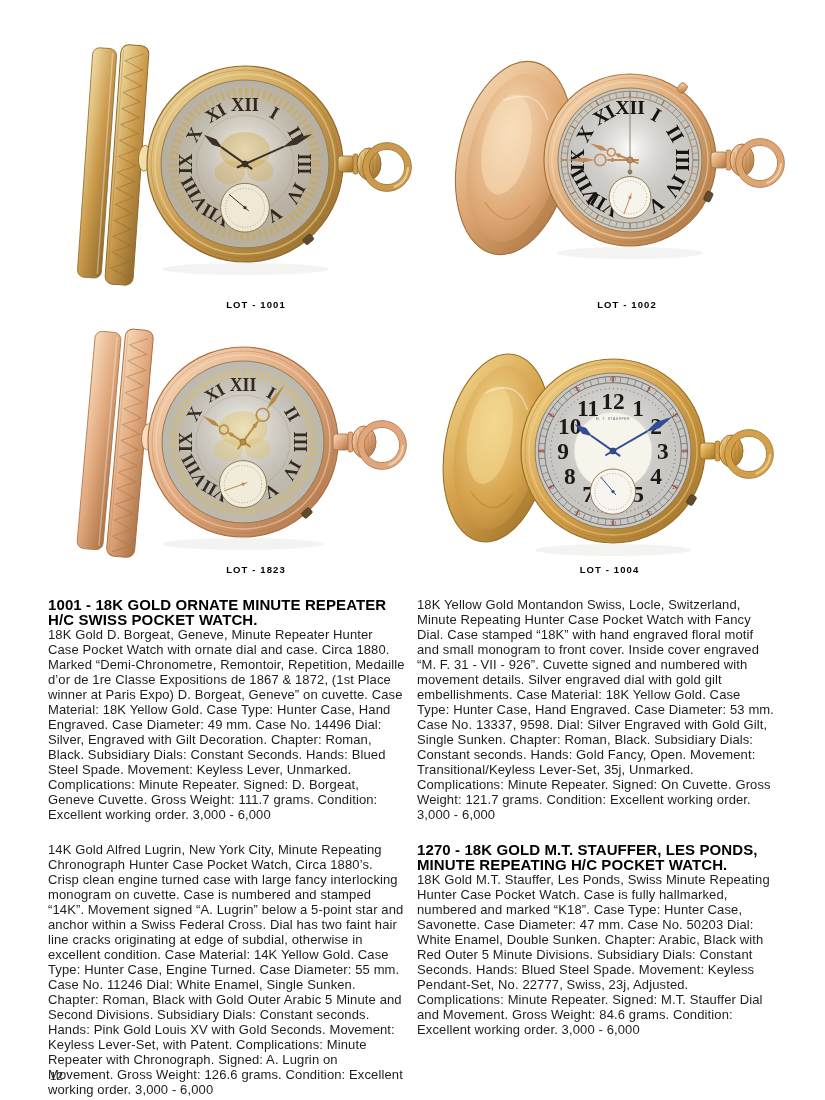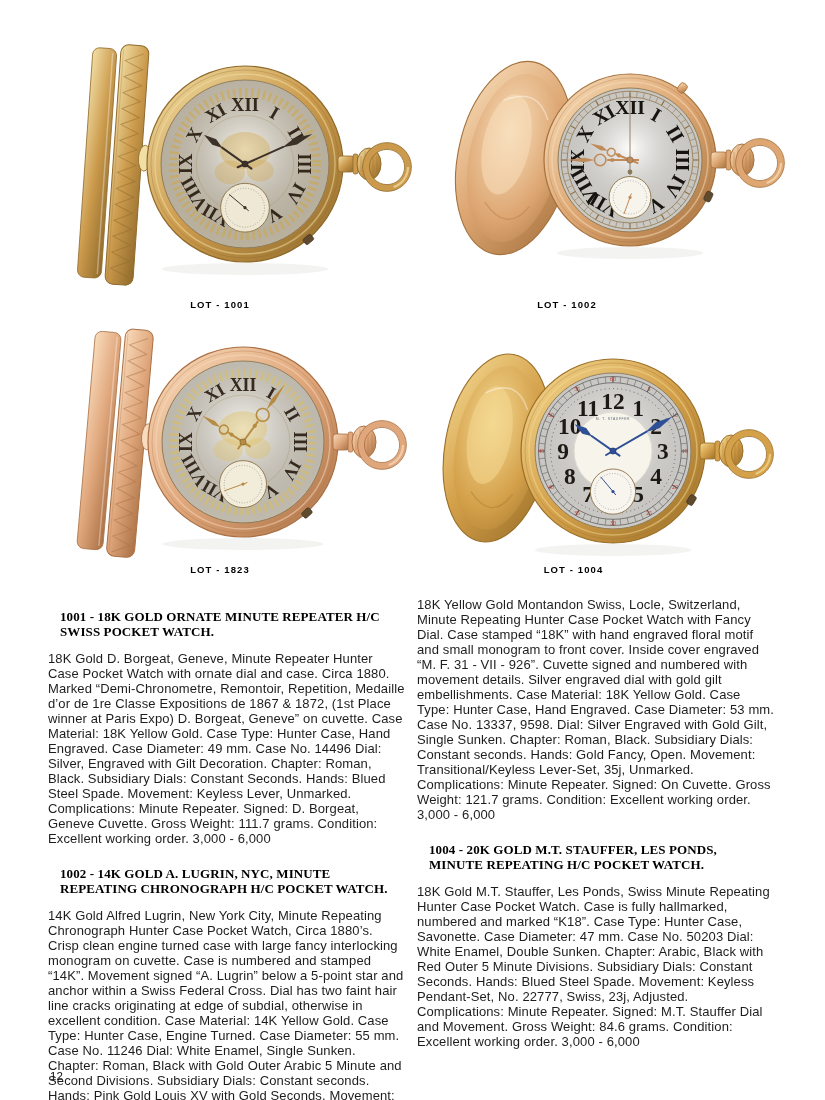--- a/index.html
+++ b/index.html
@@ -8,32 +8,32 @@
     font-family:"Liberation Sans","DejaVu Sans",sans-serif;color:#1b1b1b;overflow:hidden;
   }
   figure.photo{position:absolute;margin:0;padding:0;}
   figure.photo svg{display:block;width:100%;height:100%;}
   .p1{left:55px;top:30px;width:360px;height:258px;}
   .p2{left:430px;top:30px;width:360px;height:258px;}
   .p3{left:58px;top:316px;width:352px;height:245px;}
   .p4{left:423px;top:336px;width:357px;height:228px;}
   .caption{
     position:absolute;transform:translateX(-50%);
-    font-size:9.5px;font-weight:700;letter-spacing:1.1px;color:#000;white-space:nowrap;
+    font-size:9.5px;font-weight:700;letter-spacing:1.1px;color:#000;white-space:nowrap;margin-left:36px;
   }
   .c1{left:220px;top:299px;}
-  .c2{left:567px;top:299px;}
+  .c2{left:591px;top:299px;}
   .c3{left:220px;top:564px;}
   .c4{left:567px;top:564px;padding-left:13px;}
   .col{position:absolute;top:597px;}
   .col-left{left:48px;width:357px;}
   .col-right{left:417px;width:359px;}
   section.lot{margin:0 0 20px 0;}
   h3.lot-heading{
-    margin:12px;font-size:13px;font-weight:700;line-height:15px;letter-spacing:0.1px;color:#000;font-family:Liberation Serif, serif;
+    margin:0;font-size:15px;font-weight:700;line-height:15px;letter-spacing:0.1px;color:#000;
   }
   p.lot-body{
     margin:0;font-size:13px;line-height:15px;letter-spacing:0.12px;color:#1d1d1d;
   }
   .footer-page{position:absolute;left:50px;top:1070px;font-size:11.5px;color:#111;}
   .footer-center{position:absolute;left:0;right:0;top:1070px;text-align:center;font-size:11.5px;letter-spacing:0.2px;color:#111;}
 </style>
 </head>
 <body>
 
@@ -496,29 +496,28 @@
   <div class="caption c2">LOT - 1002</div>
   <div class="caption c3">LOT - 1823</div>
   <div class="caption c4">LOT - 1004</div>
 
   <div class="col col-left">
     <section class="lot">
       <h3 class="lot-heading">1001 - 18K GOLD ORNATE MINUTE REPEATER H/C SWISS POCKET WATCH.</h3>
       <p class="lot-body">18K Gold D. Borgeat, Geneve, Minute Repeater Hunter Case Pocket Watch with ornate dial and case. Circa 1880. Marked “Demi-Chronometre, Remontoir, Repetition, Medaille d’or de 1re Classe Expositions de 1867 &amp; 1872, (1st Place winner at Paris Expo) D. Borgeat, Geneve” on cuvette. Case Material: 18K Yellow Gold. Case Type: Hunter Case, Hand Engraved. Case Diameter: 49 mm. Case No. 14496 Dial: Silver, Engraved with Gilt Decoration. Chapter: Roman, Black. Subsidiary Dials: Constant Seconds. Hands: Blued Steel Spade. Movement: Keyless Lever, Unmarked. Complications: Minute Repeater. Signed: D. Borgeat, Geneve Cuvette. Gross Weight: 111.7 grams. Condition: Excellent working order. 3,000 - 6,000</p>
     </section>
     <section class="lot">
-      <h3 class="lot-heading">1002 - 14K GOLD A. LUGRIN, NYC, MINUTE REPEATING CHRONOGRAPH H/C POCKET WATCH.</h3>
       <p class="lot-body">14K Gold Alfred Lugrin, New York City, Minute Repeating Chronograph Hunter Case Pocket Watch, Circa 1880’s. Crisp clean engine turned case with large fancy interlocking monogram on cuvette. Case is numbered and stamped “14K”. Movement signed “A. Lugrin” below a 5-point star and anchor within a Swiss Federal Cross. Dial has two faint hair line cracks originating at edge of subdial, otherwise in excellent condition. Case Material: 14K Yellow Gold. Case Type: Hunter Case, Engine Turned. Case Diameter: 55 mm. Case No. 11246 Dial: White Enamel, Single Sunken. Chapter: Roman, Black with Gold Outer Arabic 5 Minute and Second Divisions. Subsidiary Dials: Constant seconds. Hands: Pink Gold Louis XV with Gold Seconds. Movement: Keyless Lever-Set, with Patent. Complications: Minute Repeater with Chronograph. Signed: A. Lugrin on Movement. Gross Weight: 126.6 grams. Condition: Excellent working order. 3,000 - 6,000</p>
     </section>
   </div>
 
   <div class="col col-right">
     <section class="lot">
       <p class="lot-body">18K Yellow Gold Montandon Swiss, Locle, Switzerland, Minute Repeating Hunter Case Pocket Watch with Fancy Dial. Case stamped “18K” with hand engraved floral motif and small monogram to front cover. Inside cover engraved “M. F. 31 - VII - 926”. Cuvette signed and numbered with movement details. Silver engraved dial with gold gilt embellishments. Case Material: 18K Yellow Gold. Case Type: Hunter Case, Hand Engraved. Case Diameter: 53 mm. Case No. 13337, 9598. Dial: Silver Engraved with Gold Gilt, Single Sunken. Chapter: Roman, Black. Subsidiary Dials: Constant seconds. Hands: Gold Fancy, Open. Movement: Transitional/Keyless Lever-Set, 35j, Unmarked. Complications: Minute Repeater. Signed: On Cuvette. Gross Weight: 121.7 grams. Condition: Excellent working order. 3,000 - 6,000</p>
     </section>
     <section class="lot">
-      <h3 class="lot-heading">1004 - 20K GOLD M.T. STAUFFER, LES PONDS, MINUTE REPEATING H/C POCKET WATCH.</h3>
+      <h3 class="lot-heading">1270 - 18K GOLD M.T. STAUFFER, LES PONDS, MINUTE REPEATING H/C POCKET WATCH.</h3>
       <p class="lot-body">18K Gold M.T. Stauffer, Les Ponds, Swiss Minute Repeating Hunter Case Pocket Watch. Case is fully hallmarked, numbered and marked “K18”. Case Type: Hunter Case, Savonette. Case Diameter: 47 mm. Case No. 50203 Dial: White Enamel, Double Sunken. Chapter: Arabic, Black with Red Outer 5 Minute Divisions. Subsidiary Dials: Constant Seconds. Hands: Blued Steel Spade. Movement: Keyless Pendant-Set, No. 22777, Swiss, 23j, Adjusted. Complications: Minute Repeater. Signed: M.T. Stauffer Dial and Movement. Gross Weight: 84.6 grams. Condition: Excellent working order. 3,000 - 6,000</p>
     </section>
   </div>
 
   <div class="footer-page">12</div>
 </div>
 
 </body></html>

